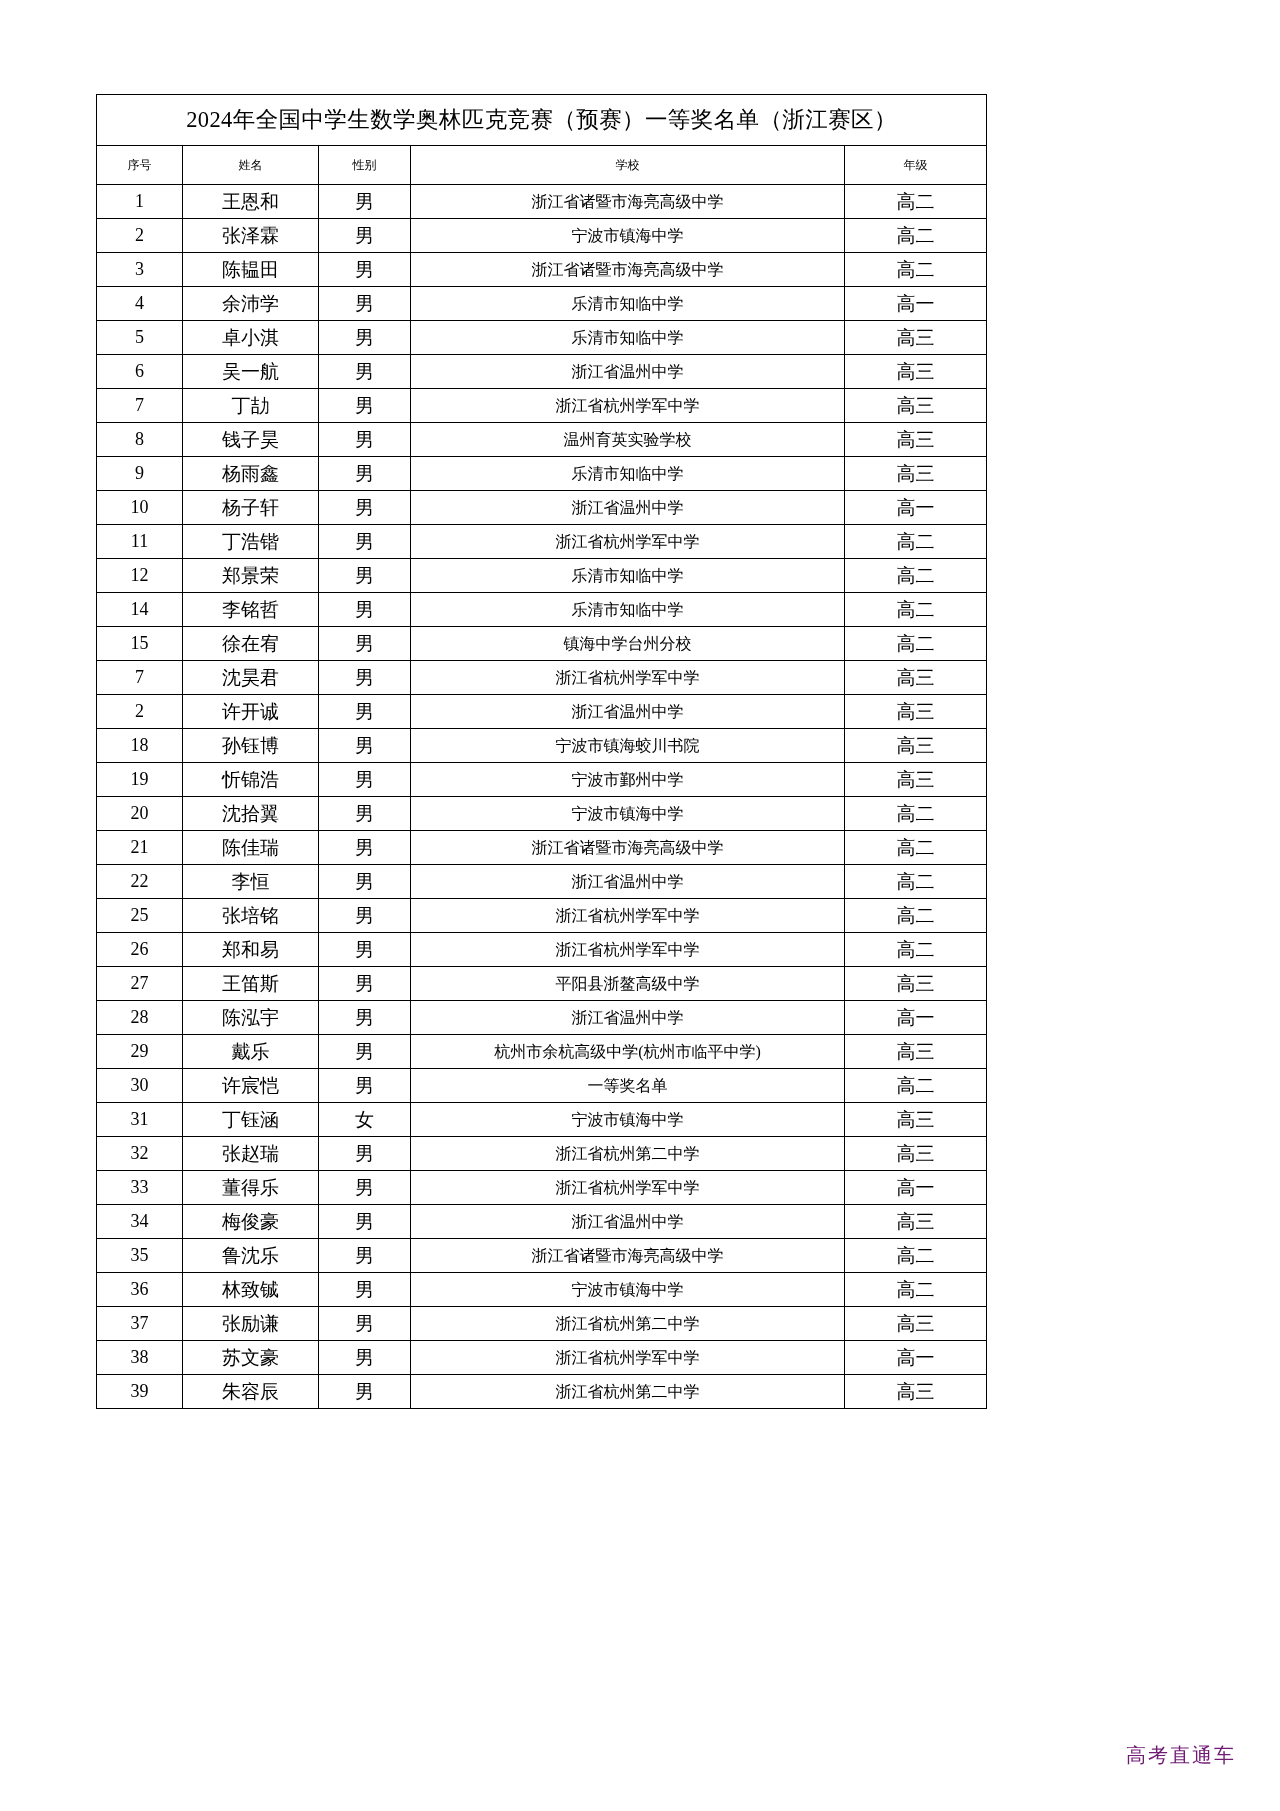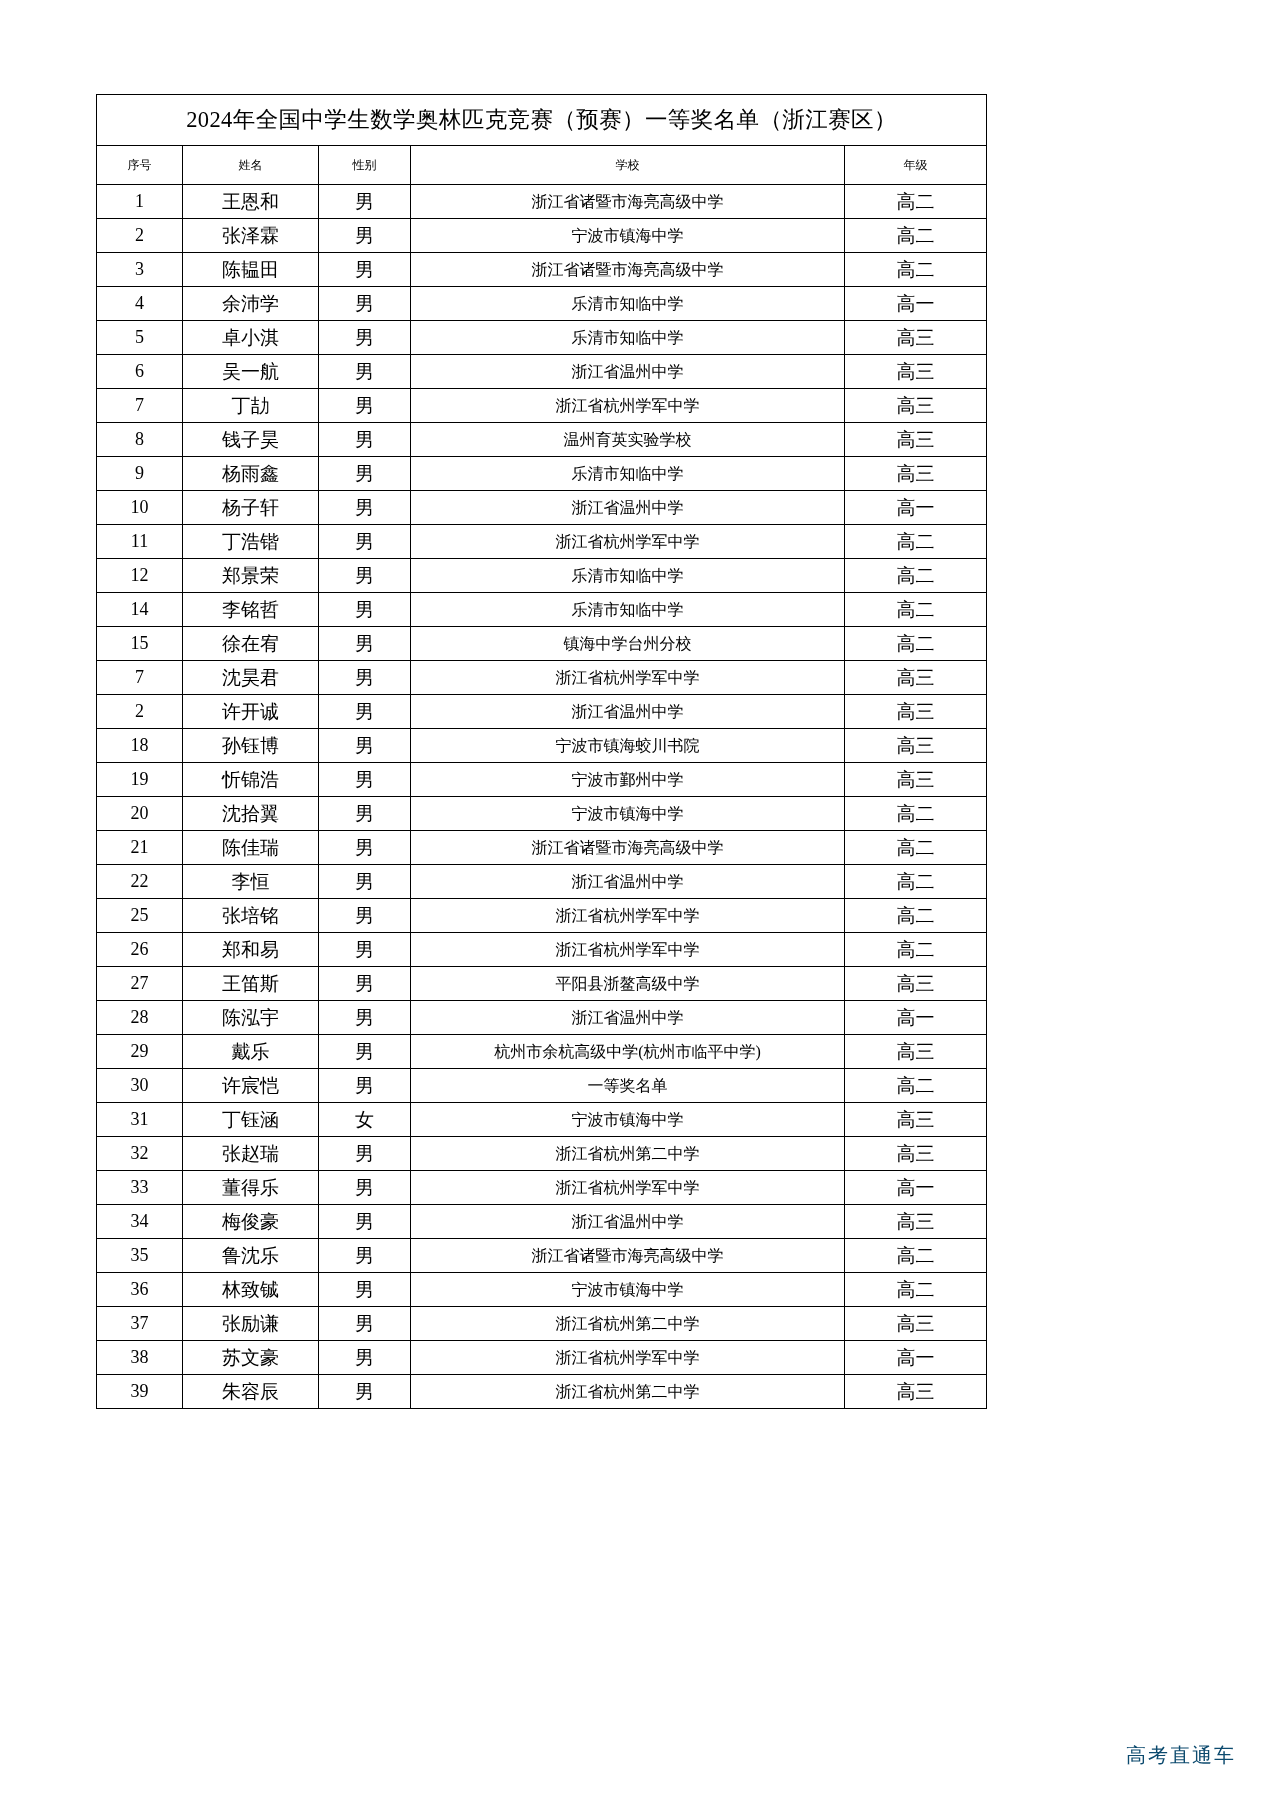--- a/index.html
+++ b/index.html
@@ -83,21 +83,21 @@
 
   .data-cell.school {
     font-size: 16px;
   }
 
   .watermark {
     position: absolute;
     right: 40px;
     bottom: 42px;
     font-size: 20px;
-    color: #0c4a6e;
+    color: #701a75;
     letter-spacing: 2px;
     font-family: Liberation Sans, sans-serif;
     user-select: none;
   }
 </style>
 </head>
 <body>
 
 <div id="page">
 

